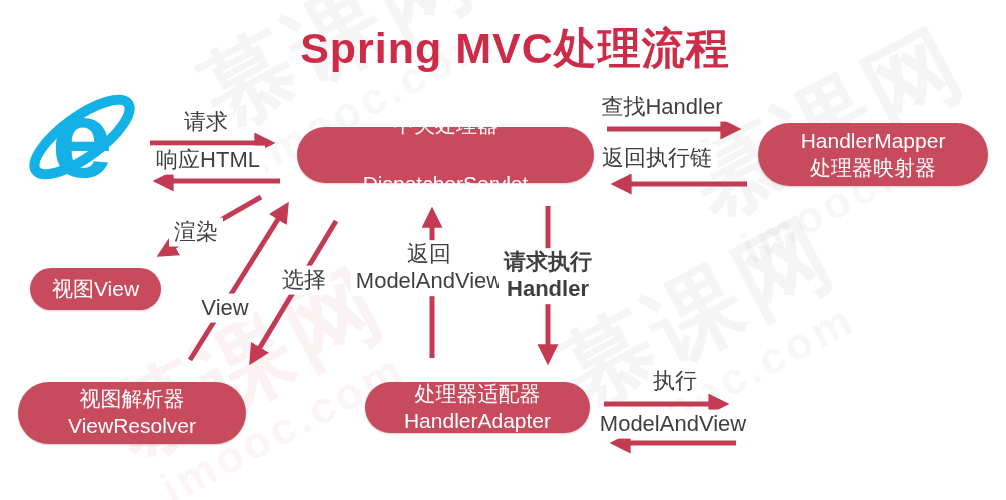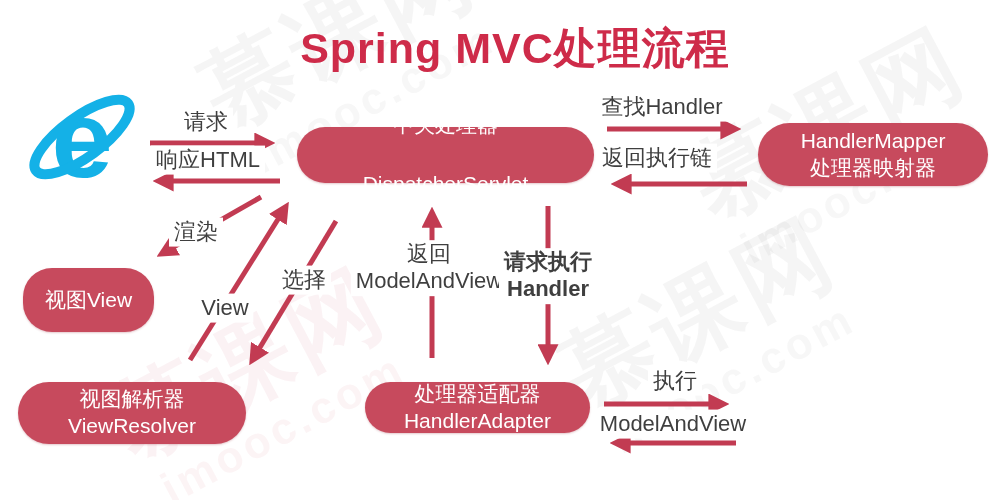--- a/index.html
+++ b/index.html
@@ -87,21 +87,21 @@
   <div class="node" style="left:297px;top:127px;width:297px;height:56px;border-radius:32px;gap:32px;">
     <div class="nl">中央处理器</div>
     <div class="nl">DispatcherServlet</div>
   </div>
 
   <div class="node" style="left:758px;top:123px;width:230px;height:63px;border-radius:32px;">
     <div class="nl">HandlerMapper</div>
     <div class="nl">处理器映射器</div>
   </div>
 
-  <div class="node" style="left:23px;top:268px;width:131px;height:64px;border-radius:29px;">
+  <div class="node" style="left:30px;top:268px;width:131px;height:42px;border-radius:29px;">
     <div class="nl">视图View</div>
   </div>
 
   <div class="node" style="left:18px;top:382px;width:228px;height:62px;border-radius:35px;">
     <div class="nl">视图解析器</div>
     <div class="nl">ViewResolver</div>
   </div>
 
   <div class="node" style="left:365px;top:382px;width:225px;height:51px;border-radius:35px;">
     <div class="nl">处理器适配器</div>

